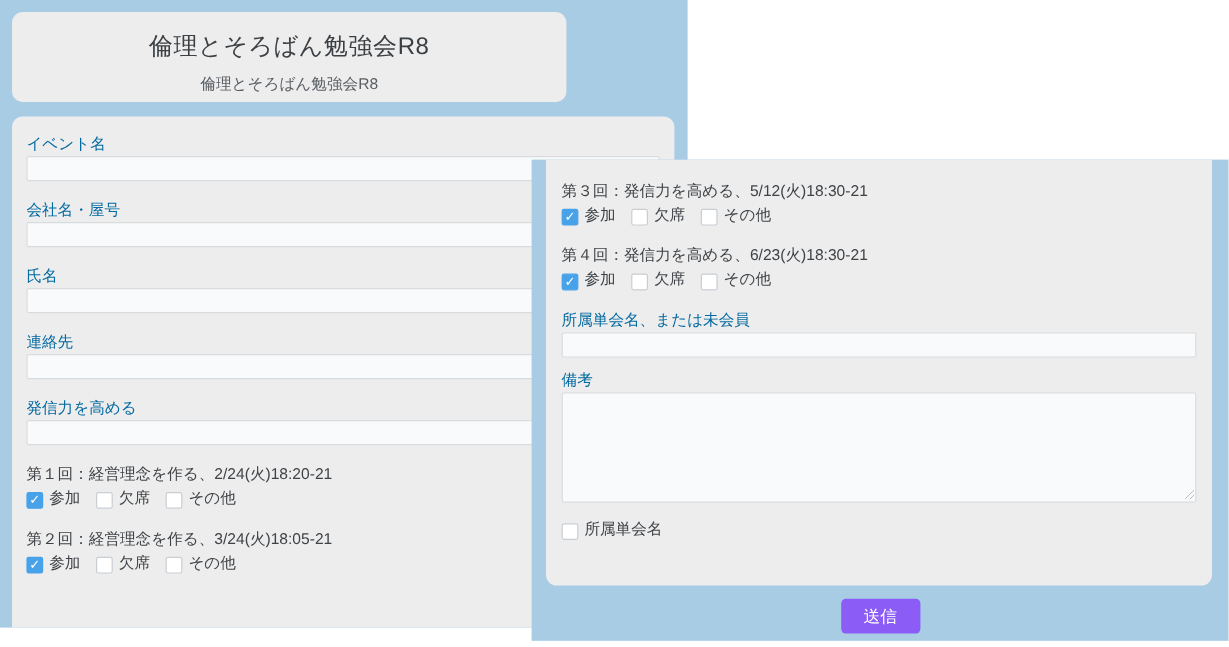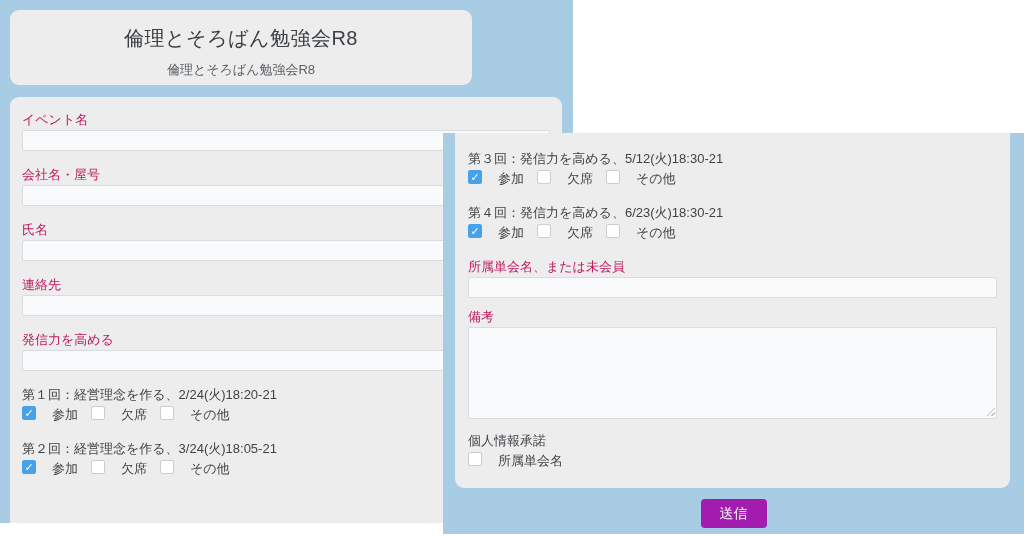--- a/index.html
+++ b/index.html
@@ -18,54 +18,54 @@
   .form-title { font-size:20px; color:#3c4044; font-weight:400; letter-spacing:.5px; }
   .form-subtitle { font-size:13px; color:#595e63; margin-top:9px; }
 
   
   #left-card { left:10px; top:97px; width:552px; height:440px; padding:14px 12px 0 12px; border-radius:9px; }
 
   
   #right-card { left:12px; top:0; width:555px; height:355px; padding:17px 13px 0 13px; border-radius:0 0 9px 9px; }
 
   .field { margin-bottom:15px; }
-  .field-label { display:block; font-size:13px; line-height:17px; color:#be185d; margin-bottom:2px; }
+  .field-label { display:block; font-size:13px; line-height:17px; color:#0369a1; margin-bottom:2px; }
   .text-input {
     display:block; width:100%; height:21px;
     background:#f8fafb; border:1px solid #d9dcdf; border-radius:2px;
     font-size:13px; color:#3f4347; padding:0 6px; outline:none;
   }
   textarea.text-input { height:92px; resize:none; position:relative; }
   .ta-wrap { position:relative; }
   .ta-handle {
     position:absolute; right:2px; bottom:3px; width:9px; height:9px;
     background:repeating-linear-gradient(-45deg, transparent 0 2px, #b9bec3 2px 3px);
     clip-path:polygon(100% 0, 100% 100%, 0 100%);
   }
 
   .session { margin-bottom:16px; }
   .session-title { font-size:13px; line-height:17px; color:#3f4347; margin-bottom:3px; }
   .opts { display:flex; align-items:center; height:18px; }
-  .opt { display:flex; align-items:flex-start; margin-right:13px; cursor:default;gap:11px; }
+  .opt { display:flex; align-items:flex-end; margin-right:13px; cursor:default; }
   .box {
     width:14px; height:14px; border-radius:2px; background:#ffffff;
     border:1px solid #c9ced3; margin-right:5px; position:relative; flex:0 0 auto;
   }
   .box.checked { background:#48a2e9; border-color:#48a2e9; }
   .box.checked::after {
     content:"\2713"; position:absolute; left:0; top:0; width:12px; height:12px;
     color:#ffffff; font-size:11px; line-height:13px; text-align:center; font-weight:bold;
   }
   .opt-label { font-size:13px; color:#3f4347; }
 
   .consent-block { margin-bottom:0; }
 
   #submit-bar { position:absolute; left:0; right:0; top:366px; display:flex; justify-content:center; }
   #submit-btn {
-    width:66px; height:29px; background:#a21caf; border:none; border-radius:4px;
+    width:66px; height:29px; background:#8b5cf6; border:none; border-radius:4px;
     color:#ffffff; font-size:14px; font-family:inherit; cursor:pointer;
   }
 </style>
 </head>
 <body>
 
 <div id="stage">
 
   <div class="shot" id="shot-left">
 
@@ -188,21 +188,20 @@
 
       <div class="field" style="margin-bottom:13px;">
         <span class="field-label">備考</span>
         <span class="ta-wrap">
           <textarea class="text-input" style=""></textarea>
           <span class="ta-handle"></span>
         </span>
       </div>
 
       <div class="consent-block">
-        <div class="session-title">個人情報承諾</div>
         <div class="opts">
           <span class="opt">
             <span class="box"></span>
             <span class="opt-label">所属単会名</span>
           </span>
         </div>
       </div>
 
     </div>
 

